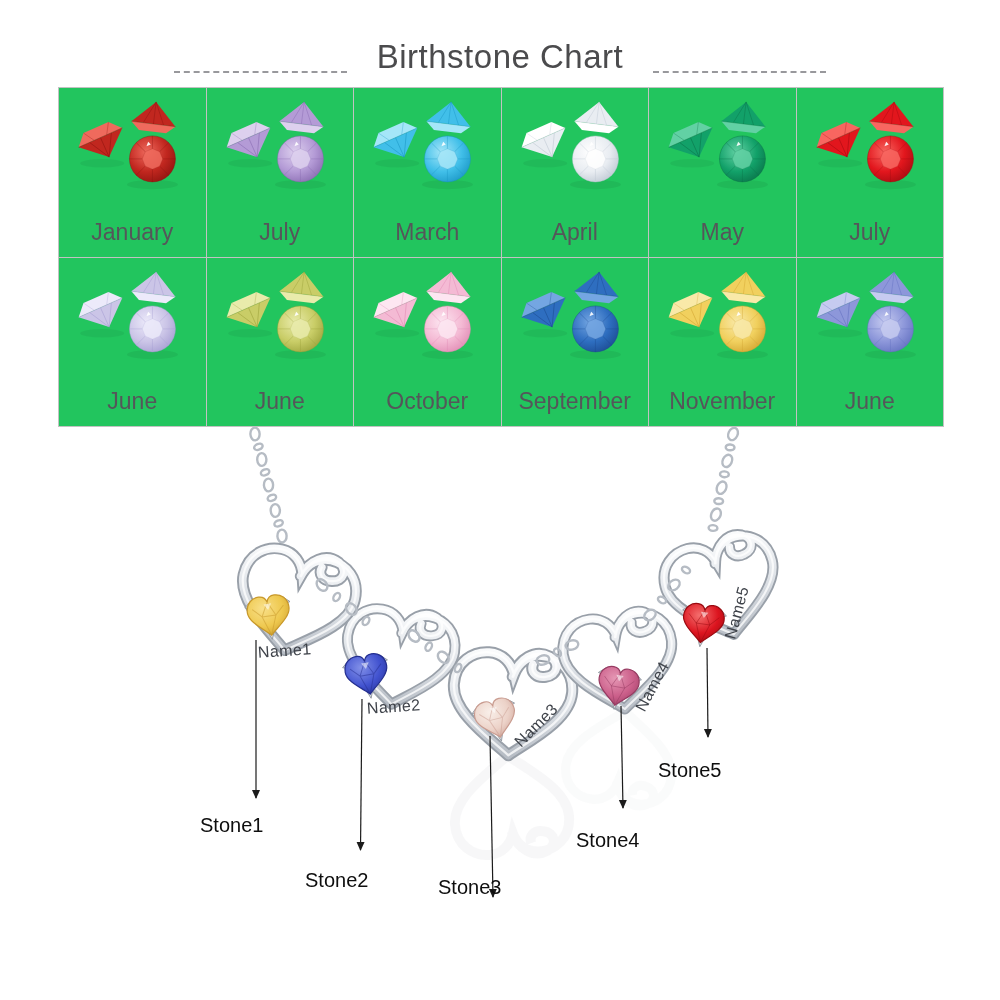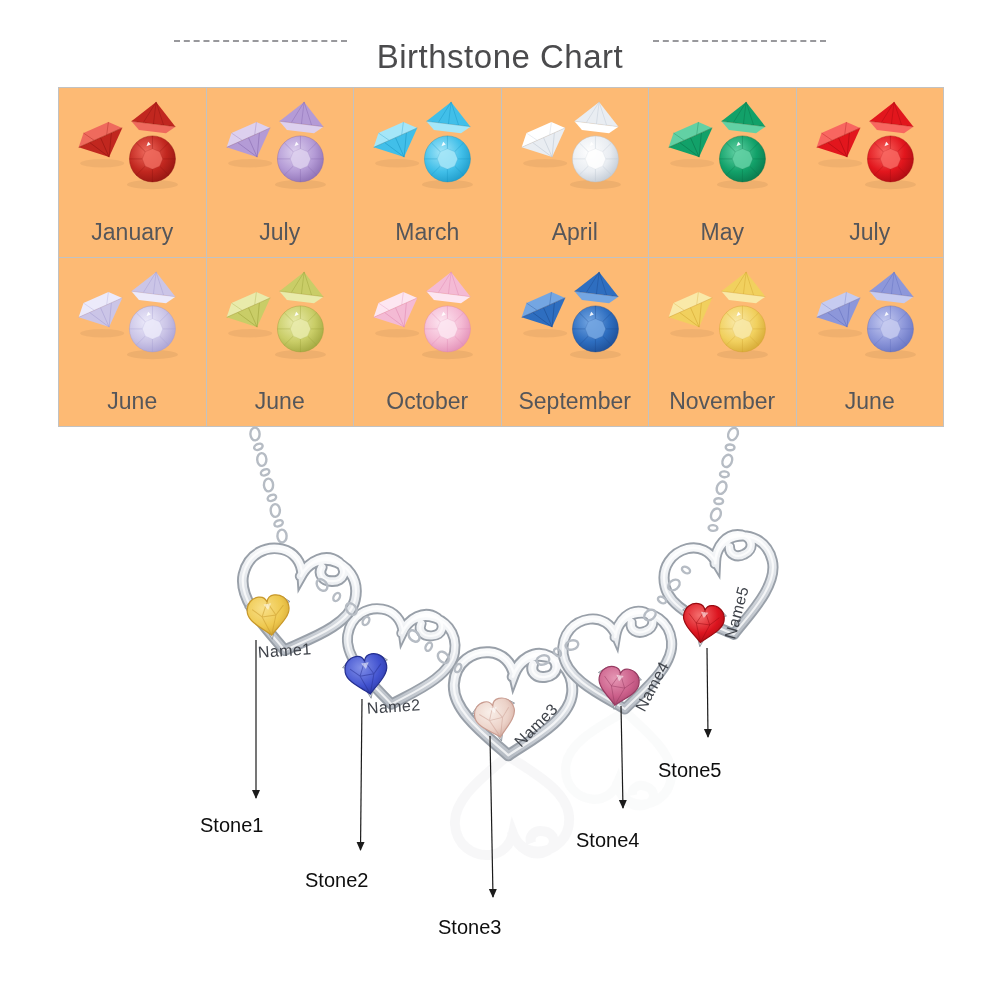--- a/index.html
+++ b/index.html
@@ -2,30 +2,30 @@
 <html><head>
 <meta charset="utf-8">
 <style>
   html,body{margin:0;padding:0;background:#fff}
   body{width:1000px;height:1000px;overflow:hidden;position:relative;
        font-family:"Liberation Sans",sans-serif;}
   .page{position:absolute;inset:0;background:#fff}
 
   
   .title-row{position:absolute;top:40px;left:0;right:0;display:flex;
-             align-items:flex-start;justify-content:center;gap:30px}
+             align-items:flex-end;justify-content:center;gap:30px}
   .title-row h1{margin:0;font-size:33px;font-weight:400;color:#4b4b4d;
                 letter-spacing:.5px;line-height:1}
   .dash{width:173px;height:0;border-top:2px dashed #98989c}
 
   
   .bs-table{position:absolute;left:58px;top:87px;width:884px;height:338px;
             background:#c2c2c2;border:1px solid #c2c2c2;display:grid;
             grid-template-columns:repeat(6,1fr);grid-template-rows:1fr 1fr;gap:1px}
-  .cell{background:#fdba74;position:relative}
+  .cell{background:#22c55e;position:relative}
   .cell svg.gems{position:absolute;top:7px;left:50%;transform:translateX(-50%)}
   .month{position:absolute;bottom:11px;width:100%;text-align:center;
          font-size:23px;color:#55565a}
 
   
   #necklace-svg{position:absolute;left:130px;top:418px;pointer-events:none}
   .h-outer{fill:none;stroke:#99a0a9;stroke-width:10.5;stroke-linecap:round}
   .h-mid{fill:none;stroke:url(#silver);stroke-width:7;stroke-linecap:round}
   .h-hi{fill:none;stroke:#ffffff;stroke-width:2;opacity:.75;stroke-linecap:round}
   .h-ghost{fill:none;stroke:#aeb4bb;stroke-width:9;opacity:.10}
@@ -734,16 +734,16 @@
       <line class="arrow" x1="256" y1="640" x2="256" y2="798" marker-end="url(#ah)"></line>
       <line class="arrow" x1="362" y1="699" x2="360.5" y2="850" marker-end="url(#ah)"></line>
       <line class="arrow" x1="490" y1="736" x2="493" y2="897" marker-end="url(#ah)"></line>
       <line class="arrow" x1="621" y1="706" x2="623" y2="808" marker-end="url(#ah)"></line>
       <line class="arrow" x1="707" y1="648" x2="708" y2="737" marker-end="url(#ah)"></line>
     </g>
   </svg>
 
   <div class="stone-label" style="left:200px;top:814px">Stone1</div>
   <div class="stone-label" style="left:305px;top:869px">Stone2</div>
-  <div class="stone-label" style="left:438px;top:916px">Stone3</div>
+  <div class="stone-label" style="left:438px;top:876px">Stone3</div>
   <div class="stone-label" style="left:576px;top:829px">Stone4</div>
   <div class="stone-label" style="left:658px;top:759px">Stone5</div>
 </div>
 
 </body></html>

